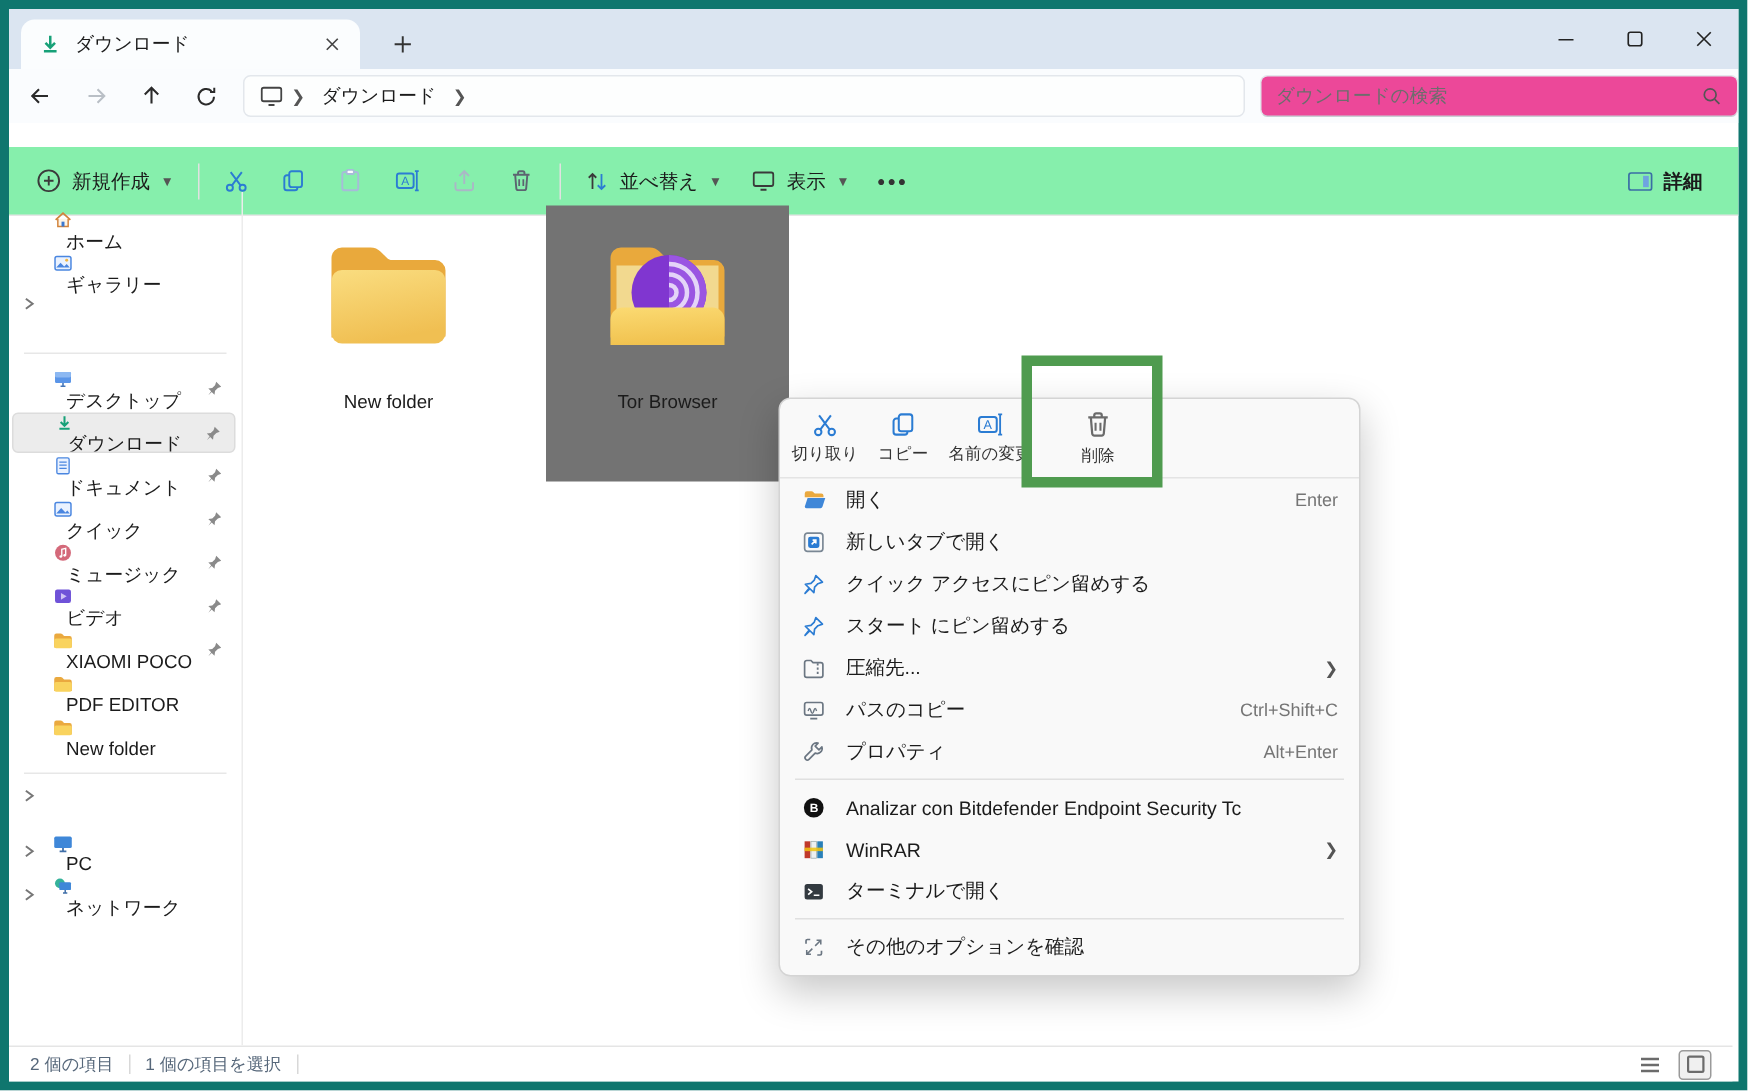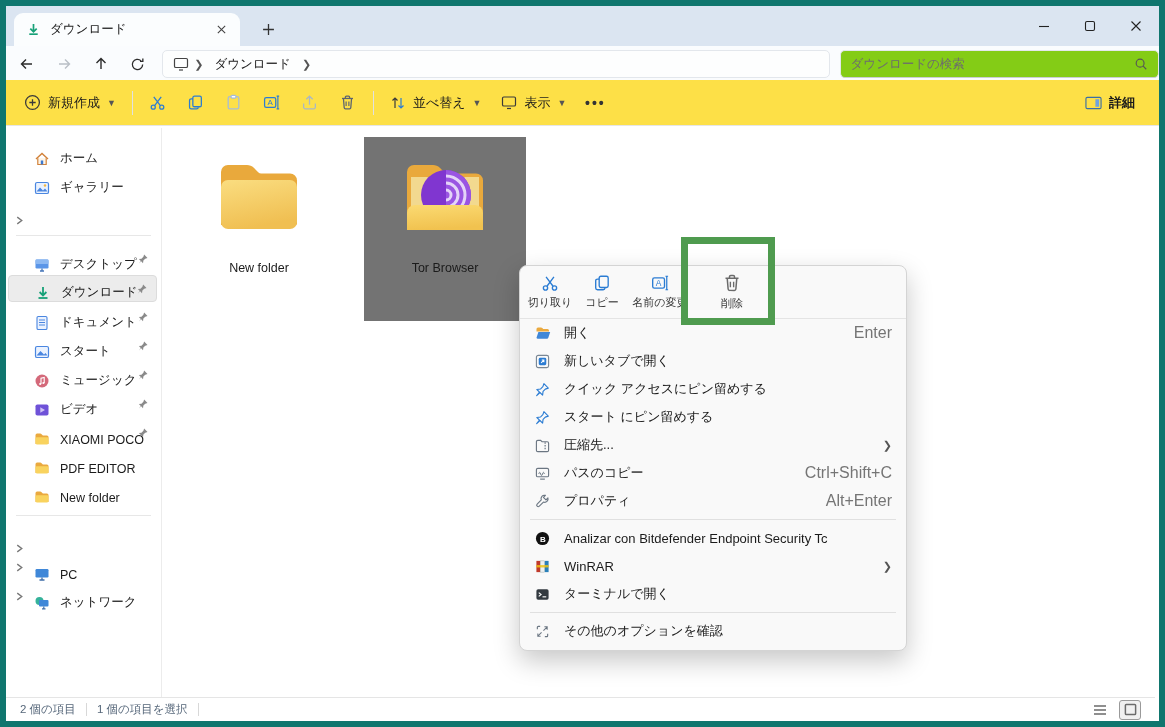--- a/index.html
+++ b/index.html
@@ -25,41 +25,41 @@
   
   .navrow { position:absolute; top:40px; left:0; right:0; height:36px; background:#fafcfe;
     display:flex; align-items:center; }
   .nav-btn { width:34px; height:30px; display:flex; align-items:center; justify-content:center;
     font-size:16px; color:#2b2b2b; margin-left:4px; border-radius:5px; }
   .nav-btn.disabled { color:#b9bfc6; }
   .breadcrumb-box { margin-left:8px; width:686px; height:28px; background:#fdfefe;
     border:1px solid #e3e7ec; border-radius:5px; display:flex; align-items:center; padding:0 10px; }
   .crumb-label { font-size:12.5px; color:#1b1b1b; margin:0 6px; }
   .crumb-chev { color:#555; font-size:11px; margin:0 5px; }
-  .search-box { margin-left:10px; width:328px; height:28px; background:#84cc16;
+  .search-box { margin-left:10px; width:328px; height:28px; background:#ec4899;
     border:1px solid #e3e7ec; border-bottom-color:#c9ced4; border-radius:5px;
     display:flex; align-items:center; padding:0 10px; }
   .search-box input { border:none; outline:none; background:transparent; flex:1;
     font-size:12.5px; color:#333; font-family:inherit; }
   .search-box input::placeholder { color:#6d6d6d; }
   
-  .toolbar { position:absolute; top:74px; left:0; right:0; height:46px; background:#fde047;
+  .toolbar { position:absolute; top:92px; left:0; right:0; height:46px; background:#86efac;
     border-bottom:1px solid #e6e6e6; display:flex; align-items:center; }
   .tb-btn { display:flex; align-items:center; gap:7px; height:34px; padding:0 10px;
     border-radius:5px; font-size:13px; color:#1b1b1b; }
   .tb-icon-btn { width:38px; height:34px; display:flex; align-items:center; justify-content:center; border-radius:5px; }
   .tb-sep { width:1px; height:24px; background:#e1e1e1; margin:0 6px; }
   .chev { font-size:9px; color:#555; }
   .tb-right { margin-left:auto; display:flex; align-items:center; margin-right:14px;font-weight:bold; }
   .dots { letter-spacing:2px; font-weight:bold; color:#333; font-size:14px; }
   
   .body { position:absolute; top:122px; bottom:24px; left:0; right:0; display:flex; }
   .sidebar { width:156px; border-right:1px solid #ececec; padding-top:10px; }
-  .si { display:flex; align-items:flex-end; height:27px; margin:2px 4px 2px 2px;
-    padding-left:26px; border-radius:4px; position:relative; }
+  .si { display:flex; align-items:flex-start; height:27px; margin:2px 4px 2px 2px;
+    padding-left:26px; border-radius:4px; position:relative;flex-direction:column; }
   .si .si-label { font-size:12.5px; color:#1b1b1b; margin-left:10px; white-space:nowrap;
     overflow:hidden; max-width:86px; }
   .si.selected { background:#ececec; border:1px solid #dcdcdc; }
   .si .pin { position:absolute; right:8px; top:7px; }
   .si .pre-chev { position:absolute; left:7px; top:8px; color:#777; }
   .si.chevrow { padding-left:7px; }
   .sb-divider { height:1px; background:#e7e7e7; margin:10px 10px 10px 10px; }
   
   .main { position:relative; flex:1; }
   .tile { position:absolute; top:9px; width:162px; height:184px; display:flex;
@@ -76,21 +76,21 @@
   .qbtn { display:flex; flex-direction:column; align-items:center; justify-content:center;
     height:46px; border-radius:5px; }
   .qbtn .qlabel { font-size:11px; color:#333; margin-top:3px; white-space:nowrap; }
   .q0 { width:52px; } .q1 { width:52px; } .q2 { width:64px; } .q3 { width:56px; margin-left:12px; }
   .menu-hairline { height:1px; background:#e4e4e4; }
   .mi { display:flex; align-items:center; height:28px; margin:0 5px; padding:0 9px;
     border-radius:4px; }
   .mi .mi-icon { width:17px; display:flex; justify-content:center; }
   .mi .mi-label { font-size:13px; color:#1b1b1b; margin-left:13px; white-space:nowrap;
     overflow:hidden; flex:1; }
-  .mi .mi-short { font-size:16px; color:#757575; margin-left:10px; }
+  .mi .mi-short { font-size:12px; color:#757575; margin-left:10px; }
   .mi .mi-sub { color:#555; font-size:11px; margin-left:10px; }
   .menu-sep { height:1px; background:#e0e0e0; margin:4px 10px; }
   
   .green-box { position:absolute; left:675px; top:231px; width:94px; height:88px;
     border:7px solid #4f9b4f; z-index:60; pointer-events:none; background:transparent; }
   
   .statusbar { position:absolute; left:0; right:4px; bottom:0; height:24px; background:#fff;
     border-top:1px solid #e5e5e5; display:flex; align-items:center; padding:0 14px;
     font-size:11.5px; color:#56677a; }
   .st-sep { width:1px; height:13px; background:#d8d8d8; margin:0 10px; }
@@ -316,21 +316,21 @@
         <span class="si-label">ドキュメント</span>
         <svg class="pin" width="12" height="12" viewBox="0 0 16 16">
           <path d="M9.5 2 L14 6.5 L11 7.5 L8.5 10 L8 13.5 L5.5 11 L2.5 14 L5 10.5 L2.5 8 L6 7.5 L8.5 5 z" fill="#8a8a8a"></path>
         </svg>
       </div>
       <div class="si">
         <svg width="16" height="16" viewBox="0 0 16 16">
           <rect x="1.5" y="2.5" width="13" height="11" rx="1.6" fill="#eaf2ff" stroke="#4a86e0" stroke-width="1.2"></rect>
           <path d="M2.5 11.5 L6.5 7 L10 10.5 L11.5 9 L13.5 11.5 z" fill="#4a86e0"></path>
         </svg>
-        <span class="si-label">スタート</span>
+        <span class="si-label">クイック</span>
         <svg class="pin" width="12" height="12" viewBox="0 0 16 16">
           <path d="M9.5 2 L14 6.5 L11 7.5 L8.5 10 L8 13.5 L5.5 11 L2.5 14 L5 10.5 L2.5 8 L6 7.5 L8.5 5 z" fill="#8a8a8a"></path>
         </svg>
       </div>
       <div class="si">
         <svg width="16" height="16" viewBox="0 0 16 16">
           <circle cx="8" cy="8" r="6.5" fill="#d4697a"></circle>
           <path d="M7 11 V5.2 l3.2-.8 V10" stroke="#fff" stroke-width="1.1" fill="none"></path>
           <circle cx="6.2" cy="11" r="1.1" fill="#fff"></circle>
             <circle cx="9.4" cy="10" r="1.1" fill="#fff"></circle>

